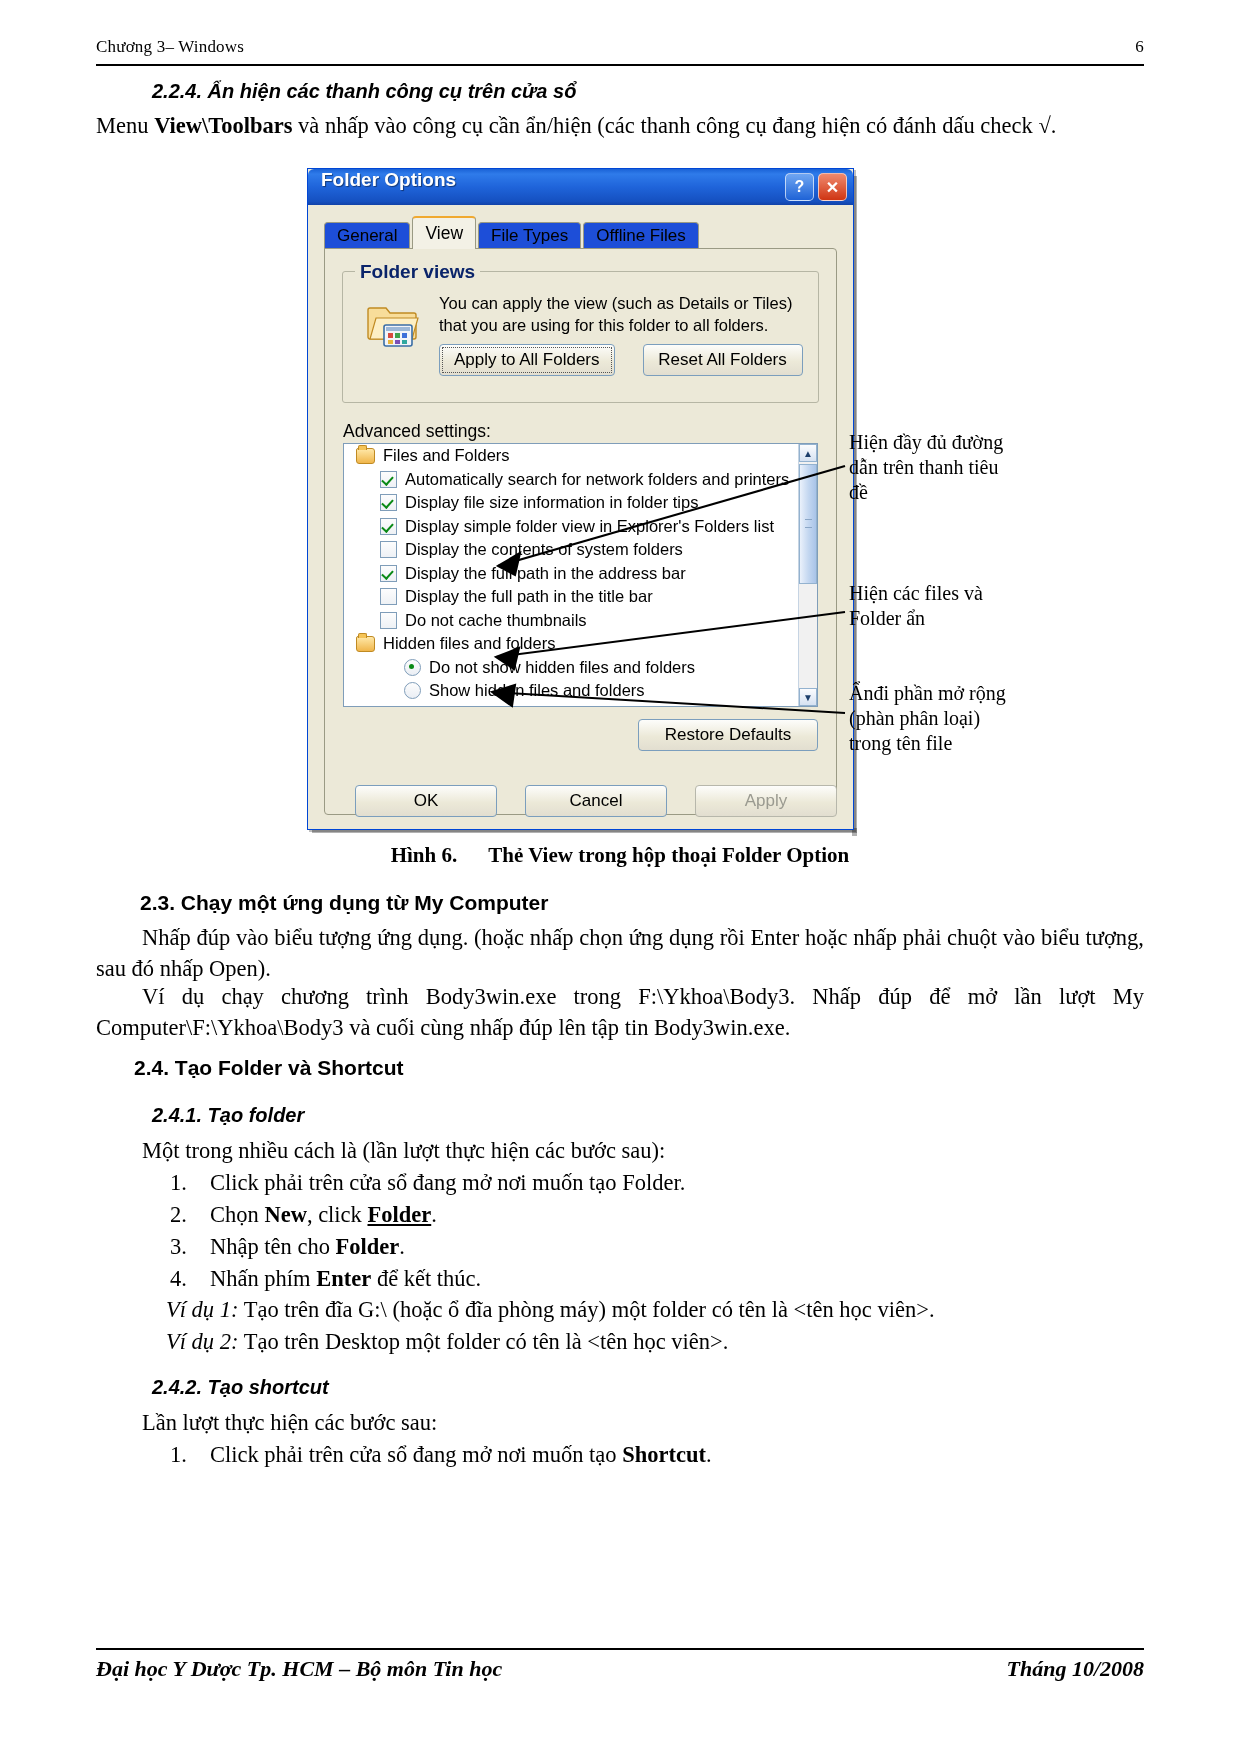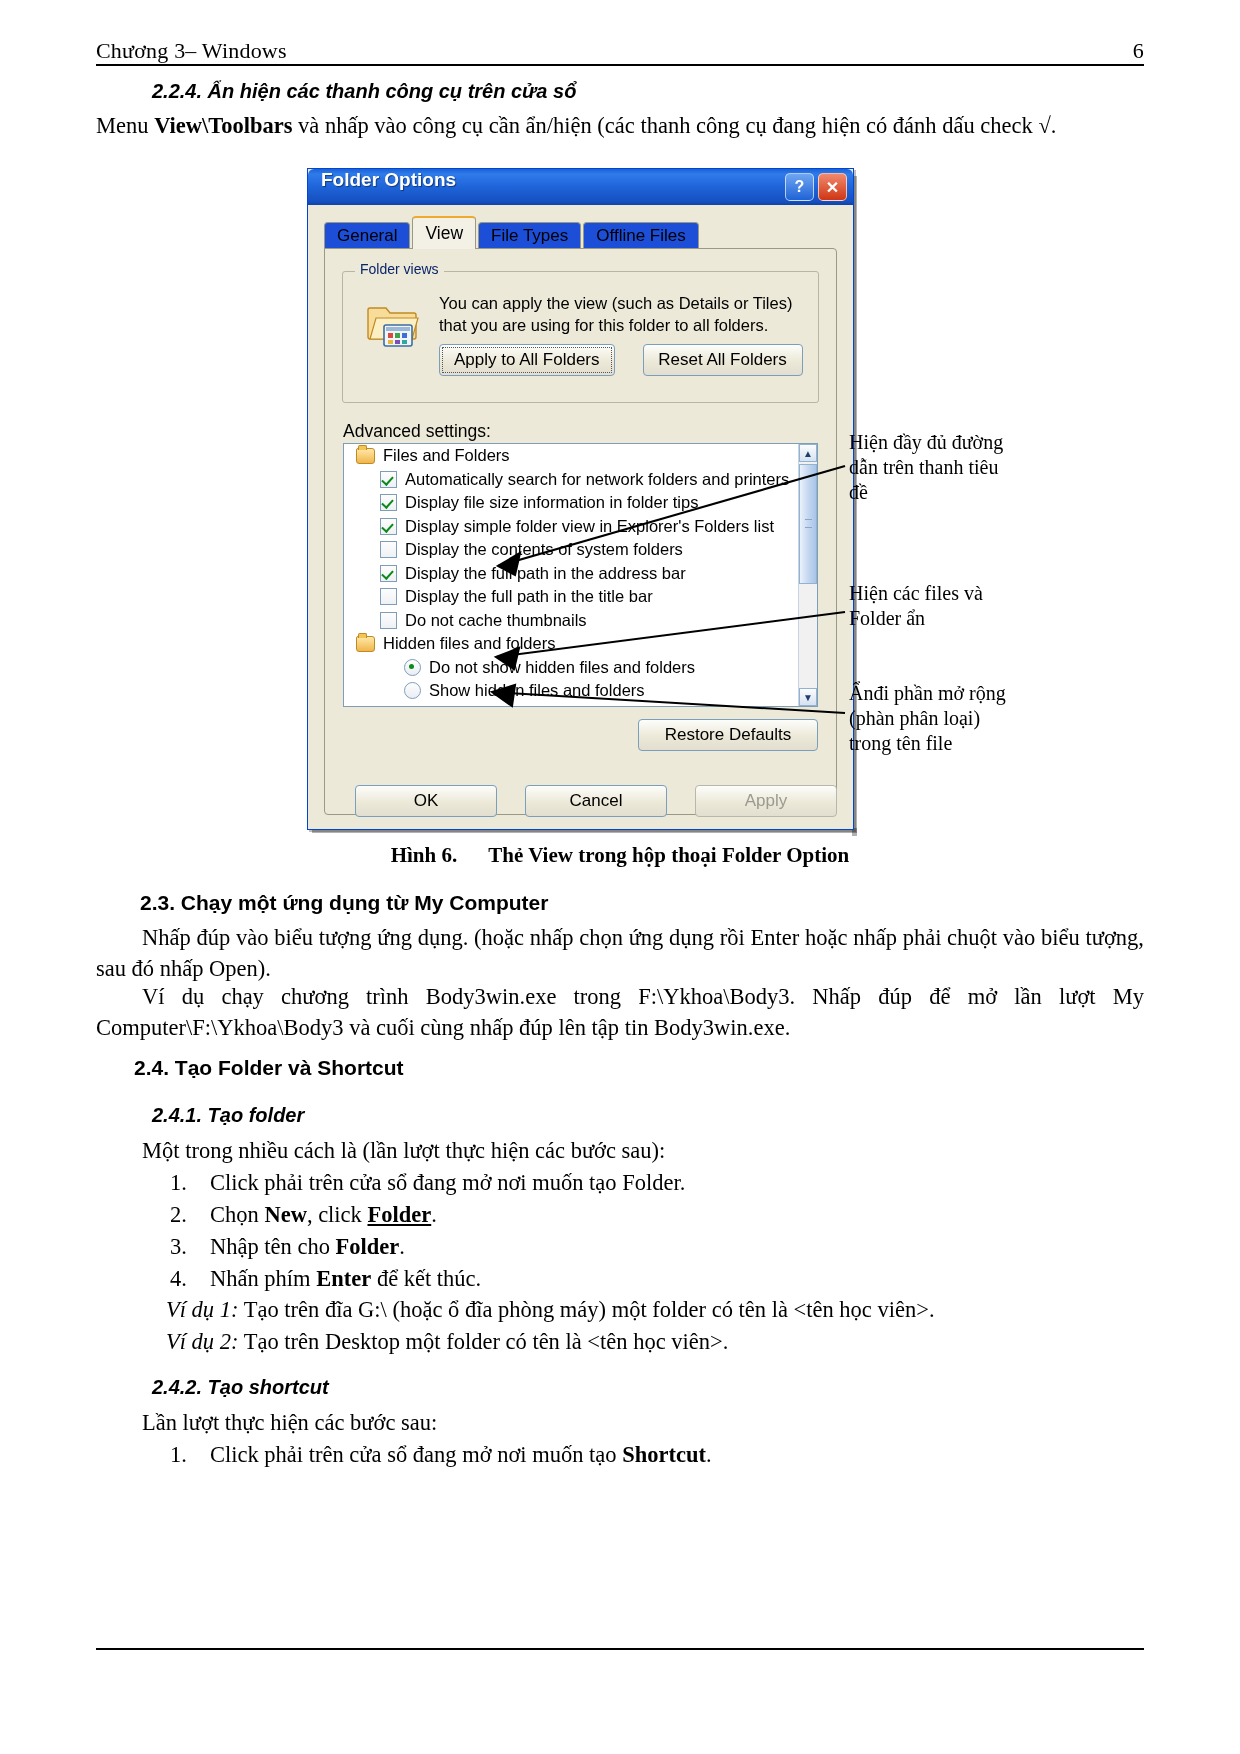--- a/index.html
+++ b/index.html
@@ -6,22 +6,22 @@
   body{
     width:1240px;height:1754px;background:#ffffff;
     font-family:"Liberation Serif", serif;
     color:#000;position:relative;overflow:hidden;
   }
   .page{position:absolute;left:0;top:0;width:1240px;height:1754px;}
 
   
   .header{
     position:absolute;left:96px;top:30px;width:1048px;height:34px;
-    display:flex;align-items:flex-end;justify-content:space-between;
-    font-size:22px;letter-spacing:.2px;gap:14px;
+    display:flex;align-items:center;justify-content:space-between;
+    font-size:17px;letter-spacing:.2px;gap:14px;
   }
   .header-rule{position:absolute;left:96px;top:64px;width:1048px;height:2px;background:#000;}
 
   
   .h3{
     position:absolute;font-family:"Liberation Sans",sans-serif;
     font-weight:bold;font-style:italic;font-size:20px;
   }
   .h2{
     position:absolute;font-family:"Liberation Sans",sans-serif;
@@ -104,21 +104,21 @@
     background:#ece9d8;border:1px solid #9a9a84;border-radius:0 4px 4px 4px;
   }
 
   
   .group{
     position:absolute;left:17px;top:22px;right:17px;height:130px;
     border:1px solid #b6b6a4;border-radius:3px;
   }
   .group-title{
     position:absolute;left:12px;top:-11px;background:#ece9d8;
-    padding:0 5px;font-size:14px;color:#0a246a;
+    padding:0 5px;font-size:19px;color:#0a246a;font-weight:bold;
   }
   .folder-icon{position:absolute;left:24px;top:28px;width:56px;height:50px;}
   .group-text{
     position:absolute;left:96px;top:20px;right:10px;
     font-size:16.5px;line-height:22px;color:#000;
   }
   .group-btns{position:absolute;left:96px;top:72px;display:flex;gap:28px;}
   .xpbtn{
     height:30px;padding:0 14px;min-width:130px;
     background:linear-gradient(180deg,#fdfdfb,#ece9d8 55%,#e2ded0);
@@ -405,14 +405,18 @@
 
   <div class="h3" style="left:152px;top:1376px;">2.4.2.  Tạo shortcut</div>
   <div class="para indent nojust" style="left:96px;top:1407px;width:1048px;">Lần lượt thực hiện các bước sau:</div>
 
   <div class="ol-item" style="left:170px;top:1439px;width:900px;">
     <span class="ol-num">1.</span>
     <span><span>Click phải trên cửa sổ đang mở nơi muốn tạo </span><b>Shortcut</b><span>.</span></span>
   </div>
 
   <div class="footer-rule"></div>
+  <div class="footer">
+    <span>Đại học Y Dược Tp. HCM – Bộ môn Tin học</span>
+    <span>Tháng 10/2008</span>
+  </div>
 
 </div>
 
 </body></html>

